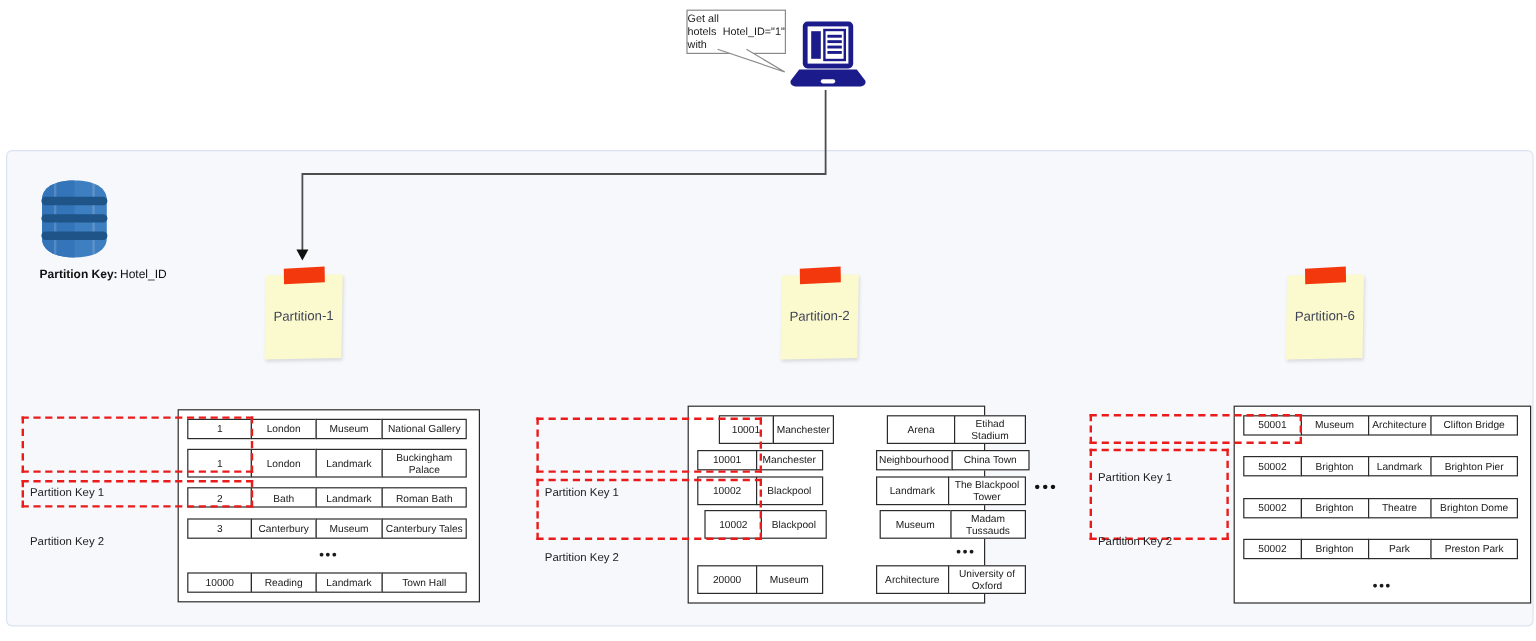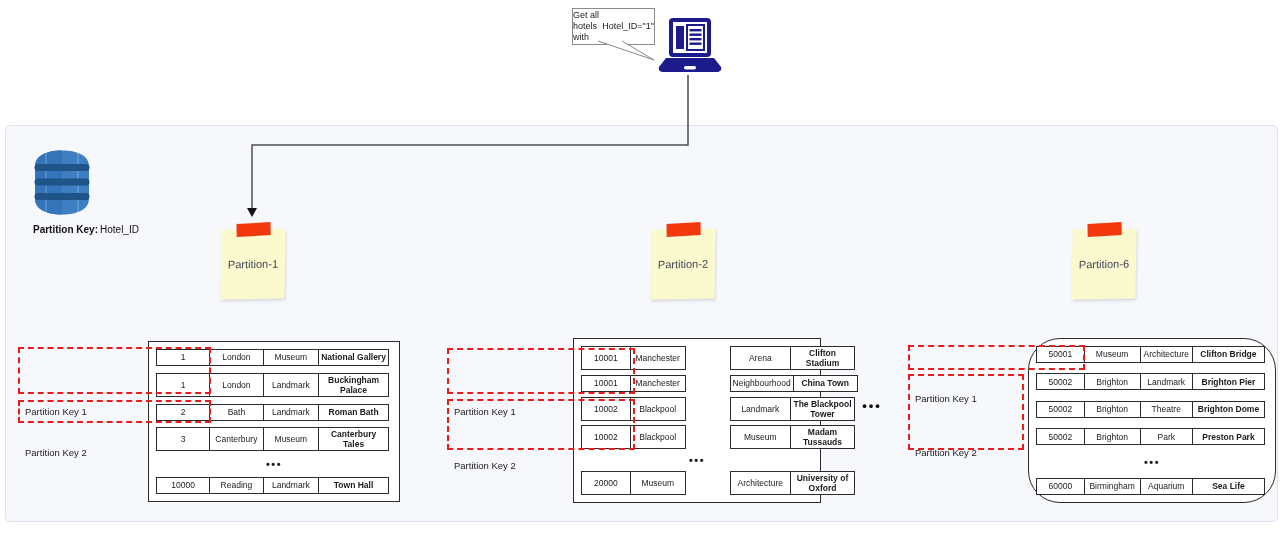--- a/index.html
+++ b/index.html
@@ -29,28 +29,28 @@
   .note .tape{position:absolute;top:-6px;left:50%;margin-left:-17px;width:34px;height:13px;
     background:#f4380e;transform:rotate(-2deg);}
   .note1{left:221px;top:229px;}
   .note2{left:651px;top:229px;}
   .note3{left:1072px;top:229px;}
 
   
   .dtable{background:#fff;border:1.5px solid #2b2b2b;box-sizing:border-box;z-index:2;
     padding:7px 7px;display:flex;flex-direction:column;justify-content:space-between;}
   .t1{left:148px;top:341px;width:252px;height:161px;}
-  .t2{left:573px;top:338px;width:248px;height:165px;}
-  .t3{left:1028px;top:338px;width:248px;height:165px;border-radius:32px;}
+  .t2{left:573px;top:338px;width:248px;height:165px;align-items:flex-end;}
+  .t3{left:1028px;top:338px;width:248px;height:165px;}
   .trow{display:flex;}
   .tcell{border:1px solid #2b2b2b;margin-left:-1px;background:#fff;
     display:flex;align-items:center;justify-content:center;text-align:center;
     font-size:8.5px;line-height:1.18;padding:1px 2px;min-height:17px;box-sizing:border-box;}
   .trow .tcell:first-child{margin-left:0;}
-  .c0{flex:0 0 23%;}.c1{flex:0 0 23%;}.c2{flex:0 0 24%;}.c3{flex:0 0 30%;font-weight:bold;}
+  .c0{flex:0 0 23%;}.c1{flex:0 0 23%;}.c2{flex:0 0 24%;}.c3{flex:0 0 30%;}
   .t2 .c0{flex:0 0 21.5%;}.t2 .c1{flex:0 0 24%;}.t2 .c2{flex:0 0 26.5%;margin-left:44px;}.t2 .c3{flex:0 0 28%;}
   .t3 .c0{flex:0 0 21%;}.t3 .c1{flex:0 0 24.5%;}.t3 .c2{flex:0 0 23%;}.t3 .c3{flex:0 0 31.5%;text-align:center;}
   .ellipsis-row{display:block;text-align:center;font-weight:bold;font-size:11px;
     letter-spacing:1.5px;height:12px;line-height:12px;}
 
   
   .pkbox{border:2px dashed #ea1b1b;box-sizing:border-box;z-index:4;background:transparent;}
   .pkbox .pklabel{position:absolute;left:5px;top:50%;transform:translateY(-50%);
     font-size:9.5px;color:#222;white-space:nowrap;margin-top:40px;}
   .pk1-t1{left:18px;top:347px;width:193px;height:47px;}
@@ -150,21 +150,21 @@
         <div class="tcell c1">Reading</div>
         <div class="tcell c2">Landmark</div>
         <div class="tcell c3">Town Hall</div>
       </div>
     </div>
   <div class="abs dtable t2">
       <div class="trow">
         <div class="tcell c0">10001</div>
         <div class="tcell c1">Manchester</div>
         <div class="tcell c2">Arena</div>
-        <div class="tcell c3">Clifton Stadium</div>
+        <div class="tcell c3">Etihad Stadium</div>
       </div>
       <div class="trow">
         <div class="tcell c0">10001</div>
         <div class="tcell c1">Manchester</div>
         <div class="tcell c2">Neighbourhood</div>
         <div class="tcell c3">China Town</div>
       </div>
       <div class="trow">
         <div class="tcell c0">10002</div>
         <div class="tcell c1">Blackpool</div>
@@ -204,26 +204,20 @@
         <div class="tcell c2">Theatre</div>
         <div class="tcell c3">Brighton Dome</div>
       </div>
       <div class="trow">
         <div class="tcell c0">50002</div>
         <div class="tcell c1">Brighton</div>
         <div class="tcell c2">Park</div>
         <div class="tcell c3">Preston Park</div>
       </div>
       <div class="ellipsis-row">•••</div>
-      <div class="trow">
-        <div class="tcell c0">60000</div>
-        <div class="tcell c1">Birmingham</div>
-        <div class="tcell c2">Aquarium</div>
-        <div class="tcell c3">Sea Life</div>
-      </div>
     </div>
 
   <div class="abs sep-dots">•••</div>
 
   <div class="abs pkbox pk1-t1">
     <span class="pklabel">Partition Key 1</span>
   </div>
   <div class="abs pkbox pk2-t1">
     <span class="pklabel">Partition Key 2</span>
   </div>

